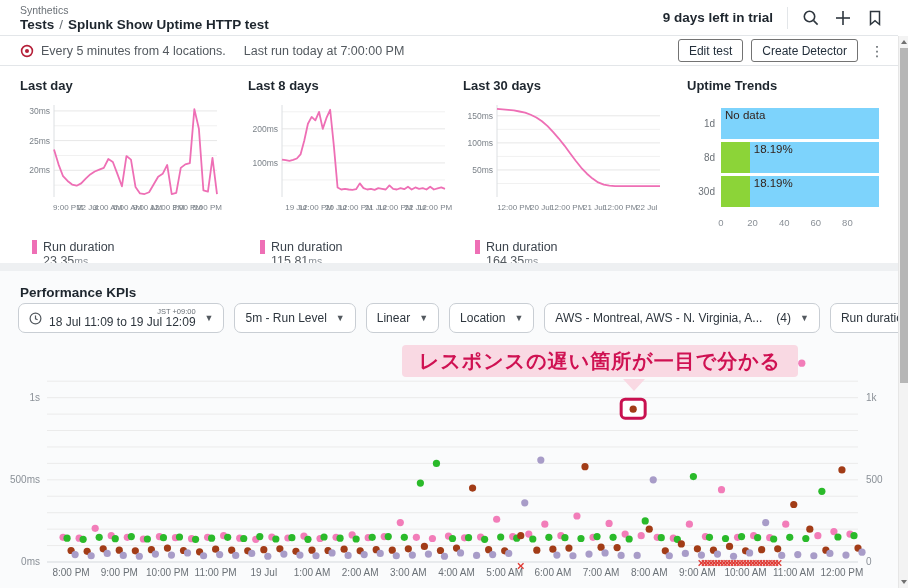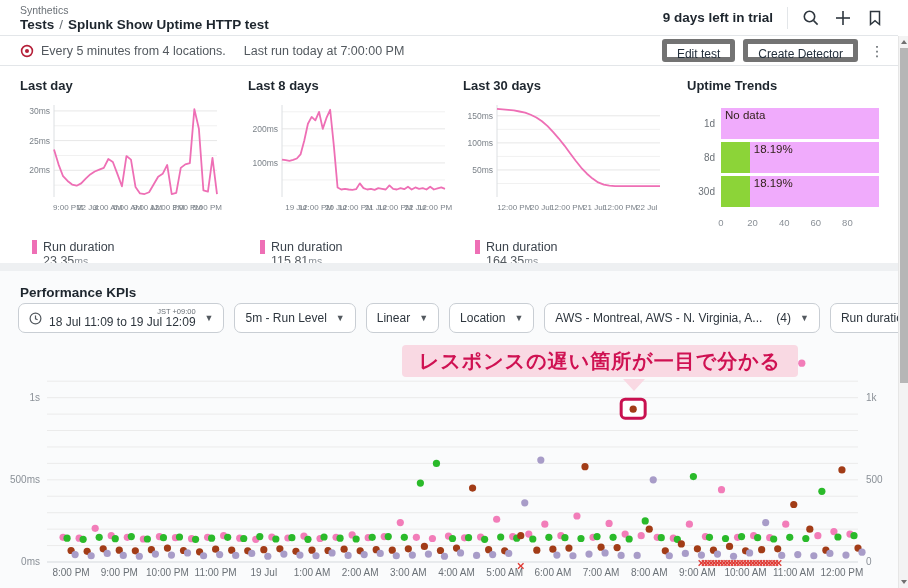--- a/index.html
+++ b/index.html
@@ -19,39 +19,39 @@
   .trial { font-size:13.5px; font-weight:700; }
   .vdiv { width:1px; height:22px; background:#e3e6e9; }
   .hicon { width:18px; height:18px; display:inline-flex; cursor:pointer; }
 
   
   .toolbar { position:absolute; left:0; top:36px; width:898px; height:30px;
     border-bottom:1px solid #e3e6e9; display:flex; align-items:center;
     justify-content:space-between; padding:0 10px 0 20px; background:#fff; }
   .tb-left { display:flex; align-items:center; gap:7px; font-size:12.5px; color:#53595f; }
   .tb-right { display:flex; align-items:center; gap:8px; }
-  .btn { font-size:12px; color:#24303c; background:#fff; border:5px solid #737373;
+  .btn { font-size:12px; color:#24303c; background:#fff; border:1px solid #737373;
     border-radius:3px; padding:3px 10px; height:23px; cursor:pointer;
     font-family:"Liberation Sans", sans-serif; }
   .kebab { font-size:14px; color:#53595f; padding:0 4px; cursor:pointer; letter-spacing:0; }
 
   
   .card { position:absolute; top:78px; }
   .card h3 { font-size:13px; font-weight:700; color:#1e262e; margin-bottom:4px; }
   .legend { display:flex; align-items:center; gap:6px; margin:4px 0 0 12px; }
   .legend .sw { width:5px; height:14px; background:#ee6fb5; display:inline-block; }
   .legend .lab { font-size:12.5px; color:#3c444d; }
   .legend-val { margin-left:23px; font-size:12.5px; color:#53595f; }
   .legend-val .unit { font-size:10.5px; color:#8a9097; }
 
   
   .uptime-rows { margin-top:22px; }
   .u-row { display:flex; align-items:center; margin-bottom:17px; height:17px; }
   .u-label { width:28px; text-align:right; margin-right:6px; font-size:10px; color:#6b7177; }
-  .u-bar { position:relative; flex:1; height:31px; background:#f0abfc; }
+  .u-bar { position:relative; flex:1; height:31px; background:#7dd3fc; }
   .u-up { position:absolute; left:0; top:0; bottom:0; background:#8cd438; }
   .u-text { position:absolute; top:1px; font-size:11.5px; color:#33231c; white-space:nowrap; }
   .u-axis { position:relative; height:12px; margin-left:34px; }
   .u-axis span { position:absolute; transform:translateX(-50%); font-size:9.5px; color:#8a9097; }
 
   
   .divider { position:absolute; left:0; top:263px; width:898px; height:8px; background:#eef0f2; }
   .kpi-bg { position:absolute; left:0; top:271px; width:898px; height:317px; background:#fafbfc; }
   .kpi-title { position:absolute; left:20px; top:285px; font-size:13.5px; font-weight:700; }
 

